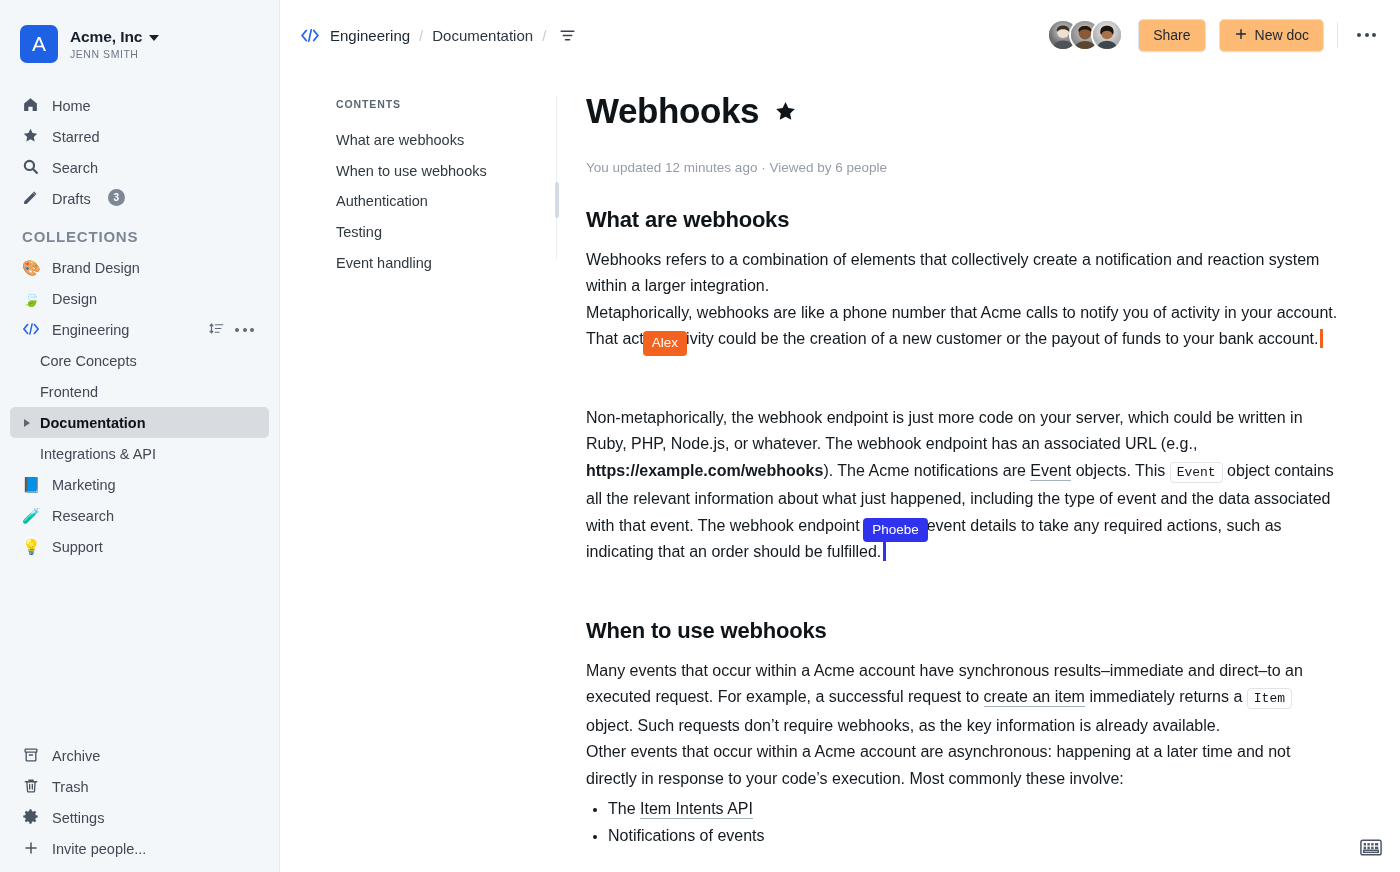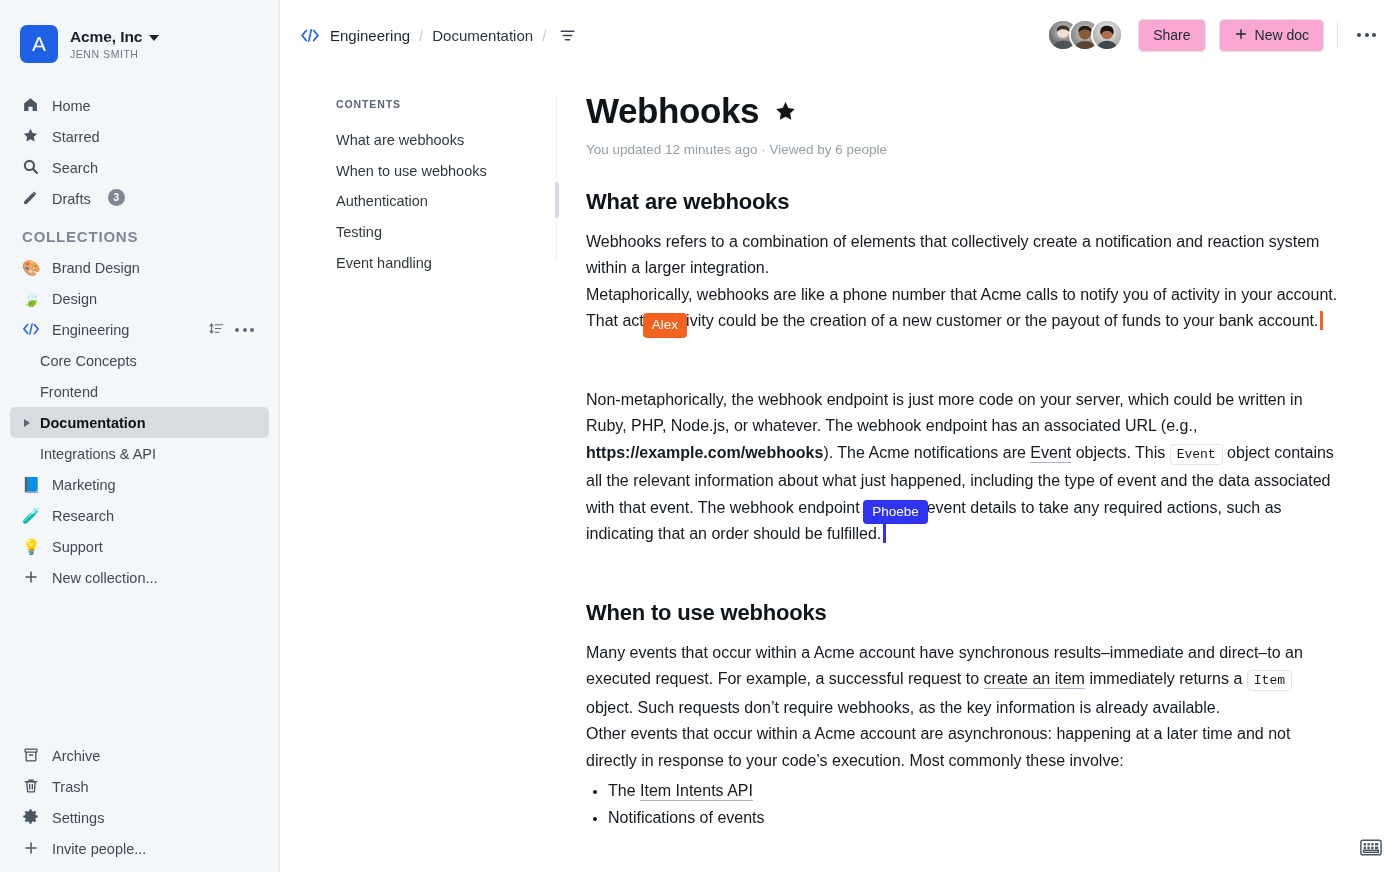--- a/index.html
+++ b/index.html
@@ -107,21 +107,21 @@
   .topbar-right { margin-left: auto; display: flex; align-items: center; gap: 13px; }
   .avatars { display: flex; align-items: center; margin-right: 2px; }
   .avatar {
     width: 32px; height: 32px; border-radius: 50%;
     border: 2px solid #fff; margin-left: -10px;
     overflow: hidden; position: relative; background: #bcc3cb;
   }
   .avatar:first-child { margin-left: 0; }
   .btn {
     height: 33px; border-radius: 5px;
-    border: 1px solid #dde2e8; background: #f9a8d4;
+    border: 1px solid #dde2e8; background: #fdba74;
     font-size: 14px; color: #1b2733;
     padding: 0 14px; display: inline-flex; align-items: center; gap: 7px;
     cursor: pointer; font-family: inherit;
     box-shadow: 0 1px 1px rgba(16,24,40,.04);
   }
   .topbar-divider { width: 1px; height: 26px; background: #e4e9ee; }
   .more-dots { display: flex; gap: 3.5px; padding: 6px 6px; cursor: pointer; }
   .more-dots i { width: 4px; height: 4px; border-radius: 50%; background: #3c4653; display: block; }
 
   
@@ -137,21 +137,21 @@
   .toc-rule { position: absolute; left: 276px; top: 26px; width: 1px; height: 164px; background: #eceff3; }
   .toc-thumb { position: absolute; left: 274.5px; top: 112px; width: 4px; height: 36px; background: #d5dbe4; border-radius: 2px; cursor: pointer; }
 
   .doc {
     flex: 1; min-width: 0;
     padding: 22px 60px 0 26px;
   }
   .doc-title-row { display: flex; align-items: center; gap: 15px; }
   .doc-title { font-size: 35px; font-weight: bold; color: #0f1419; letter-spacing: -0.4px; line-height: 1.1; }
   .star-ico { cursor: pointer; display: flex; }
-  .doc-sub { font-size: 13.5px; color: #949da8; margin-top: 11px; }
+  .doc-sub { font-size: 13.5px; color: #949da8; margin-top: 29px; }
 
   h2.sec { font-size: 22px; font-weight: bold; color: #0f1419; letter-spacing: -0.2px; margin-top: 32px; }
   p.body { font-size: 16px; line-height: 26.5px; color: #141a20; margin-top: 14px; }
   p.body.tight { margin-top: 0; }
 
   .linkish { border-bottom: 1px solid #a9b2c0; padding-bottom: 1px; cursor: pointer; color: #141a20; }
   .bold { font-weight: bold; }
   code.chip {
     font-family: "Liberation Mono", monospace;
     font-size: 13px;
@@ -290,28 +290,20 @@
       </div>
       <div class="collection-row">
         <span class="emoji">🧪</span>
         <span>Research</span>
       </div>
       <div class="collection-row">
         <span class="emoji">💡</span>
         <span>Support</span>
       </div>
 
-      <div class="collection-row">
-        <span class="emoji">
-          <svg width="16" height="16" viewBox="0 0 24 24" fill="none" stroke="#4a5563" stroke-width="2.3" stroke-linecap="round">
-              <path d="M12 4.5v15M4.5 12h15"></path>
-            </svg>
-        </span>
-        <span>New collection...</span>
-      </div>
     </div>
 
     <nav class="nav-bottom">
       <div class="nav-item">
         <span class="ico">
           <svg width="16" height="16" viewBox="0 0 24 24" fill="none" stroke="#4a5563" stroke-width="2">
               <rect x="3.2" y="3.2" width="17.6" height="4.4" rx="1"></rect>
               <path d="M4.8 7.6v12.2a1 1 0 0 0 1 1h12.4a1 1 0 0 0 1-1V7.6"></path>
               <path d="M9.6 12h4.8" stroke-linecap="round"></path>
             </svg>

